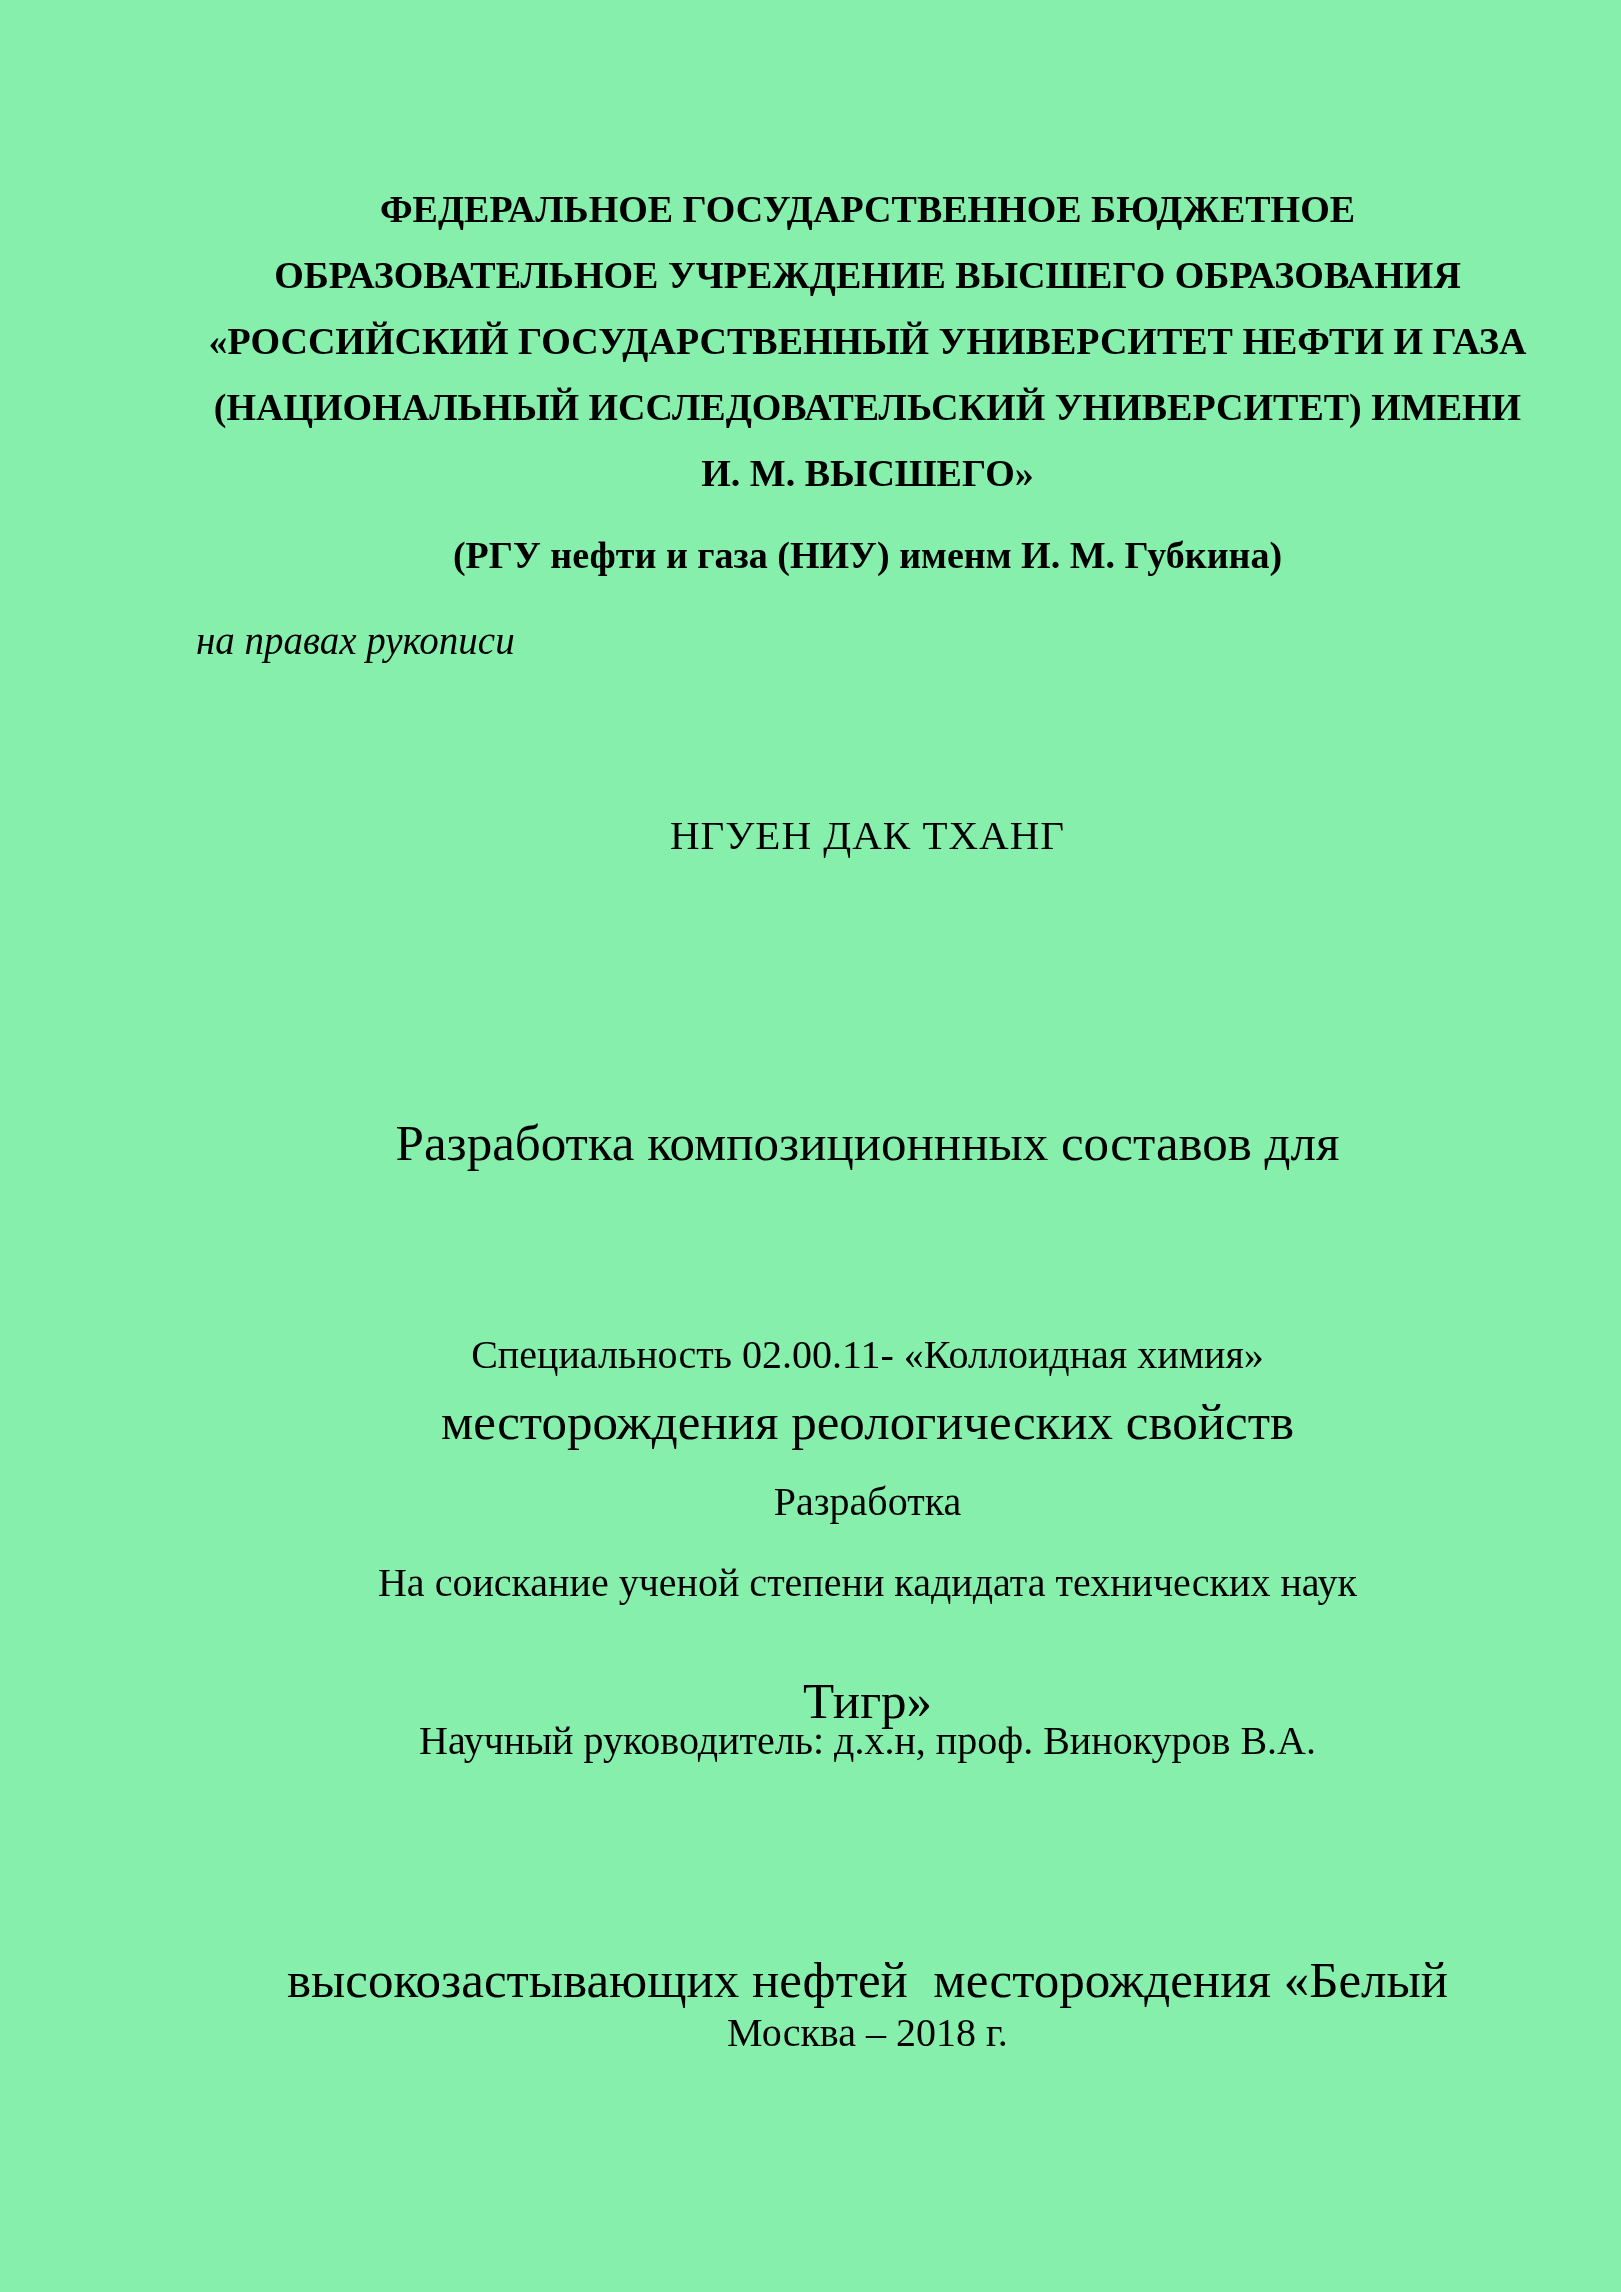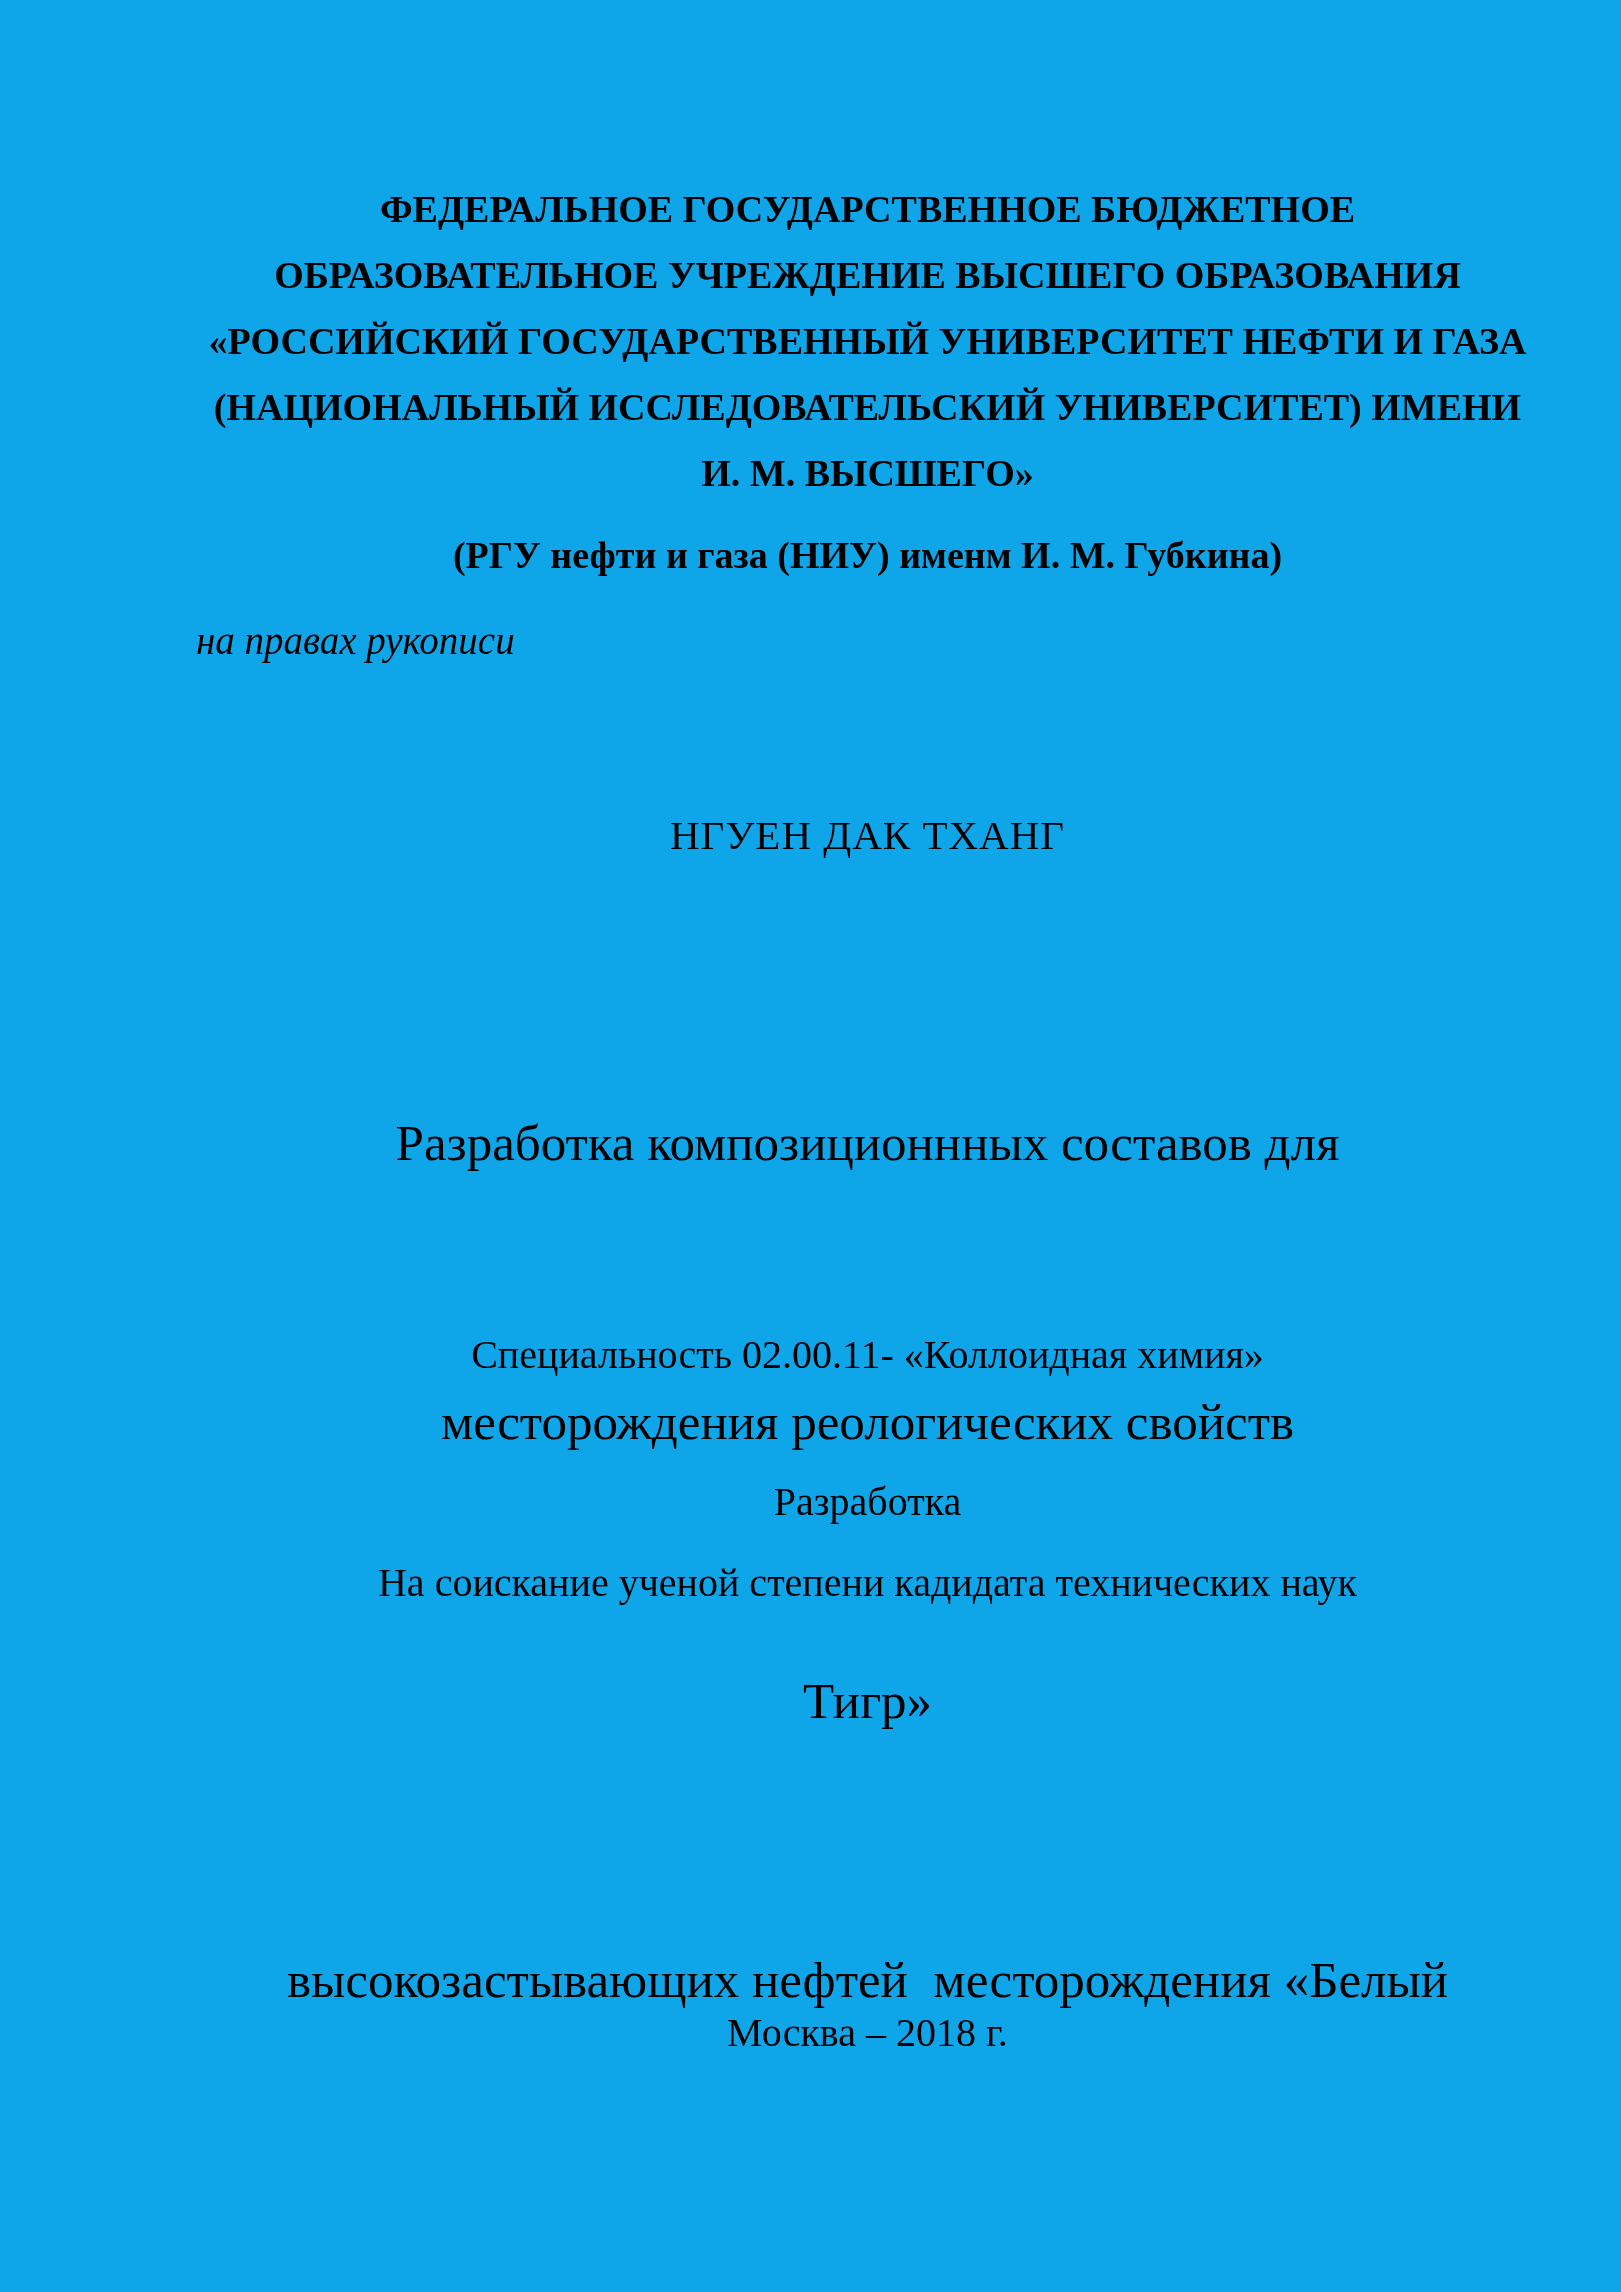--- a/index.html
+++ b/index.html
@@ -5,21 +5,21 @@
   html, body {
     margin: 0;
     padding: 0;
     background: #e8e8e8;
   }
   .page {
     position: relative;
     width: 1621px;
     height: 2293px;
     margin: 0 auto;
-    background: #0ea5e9;
+    background: #86efac;
     color: #000000;
     font-family: "Liberation Serif", "DejaVu Serif", serif;
     overflow: hidden;
   }
   .band {
     position: absolute;
     left: 196px;
     width: 1343px;
     text-align: center;
   }
@@ -108,17 +108,18 @@
     <div>Тигр»</div>
     <div>высокозастывающих нефтей  месторождения «Белый</div>
   </div>
 
   <div class="band specialty">Специальность 02.00.11- «Коллоидная химия»</div>
 
   <div class="band doc-type">Разработка</div>
 
   <div class="band degree">На соискание ученой степени кадидата технических наук</div>
 
+  <div class="band supervisor">Научный руководитель: д.х.н, проф. Винокуров В.А.</div>
 
   <div class="band city-year">Москва – 2018 г.</div>
 
 </div>
 
 
 </body></html>

